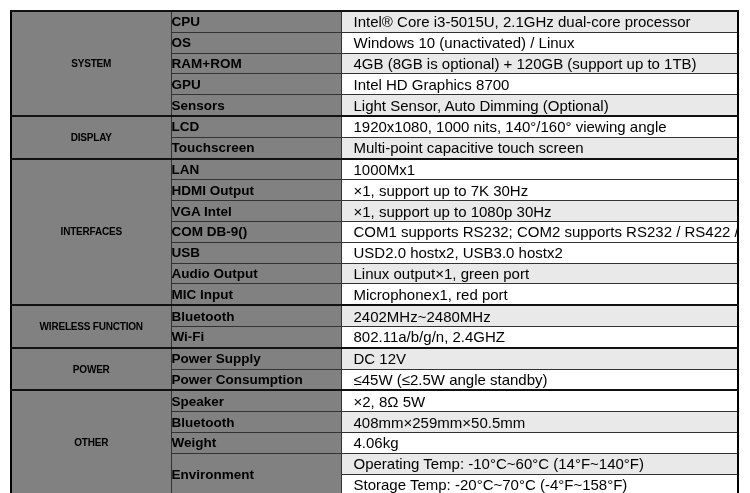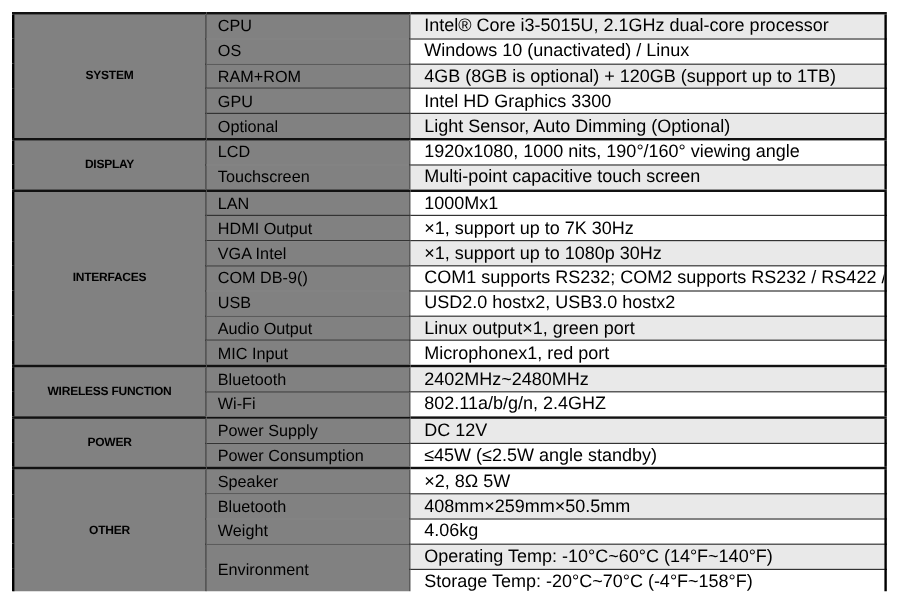--- a/index.html
+++ b/index.html
@@ -44,23 +44,22 @@
   td.cat {
     background: var(--header-gray, #818181);
     text-align: center;
     font-weight: bold;
     font-size: 10px;
     letter-spacing: -0.2px;
     overflow: visible;
   }
   td.prop {
     background: var(--header-gray, #818181);
-    font-weight: normal;
+    font-weight: bold;
     font-size: 13.5px;
-    padding-left: 10px;
   }
   td.val {
     background: var(--row-white, #ffffff);
     font-size: 15px;
     padding-left: 12px;
   }
   td.val.shaded {
     background: var(--row-shaded, #e9e9e9);
   }
 </style>
@@ -85,31 +84,31 @@
         <tr>
           <td class="prop">OS</td>
           <td class="val">Windows 10 (unactivated) / Linux</td>
         </tr>
         <tr>
           <td class="prop">RAM+ROM</td>
           <td class="val shaded">4GB (8GB is optional) + 120GB (support up to 1TB)</td>
         </tr>
         <tr>
           <td class="prop">GPU</td>
-          <td class="val">Intel HD Graphics 3300</td>
+          <td class="val">Intel HD Graphics 8700</td>
         </tr>
         <tr>
-          <td class="prop">Optional</td>
+          <td class="prop">Sensors</td>
           <td class="val shaded">Light Sensor, Auto Dimming (Optional)</td>
         </tr>
 
         <tr class="sec">
           <td class="cat" rowspan="2">DISPLAY</td>
           <td class="prop">LCD</td>
-          <td class="val">1920x1080, 1000 nits, 190°/160° viewing angle</td>
+          <td class="val">1920x1080, 1000 nits, 140°/160° viewing angle</td>
         </tr>
         <tr>
           <td class="prop">Touchscreen</td>
           <td class="val shaded">Multi-point capacitive touch screen</td>
         </tr>
 
         <tr class="sec">
           <td class="cat" rowspan="7">INTERFACES</td>
           <td class="prop">LAN</td>
           <td class="val">1000Mx1</td>

